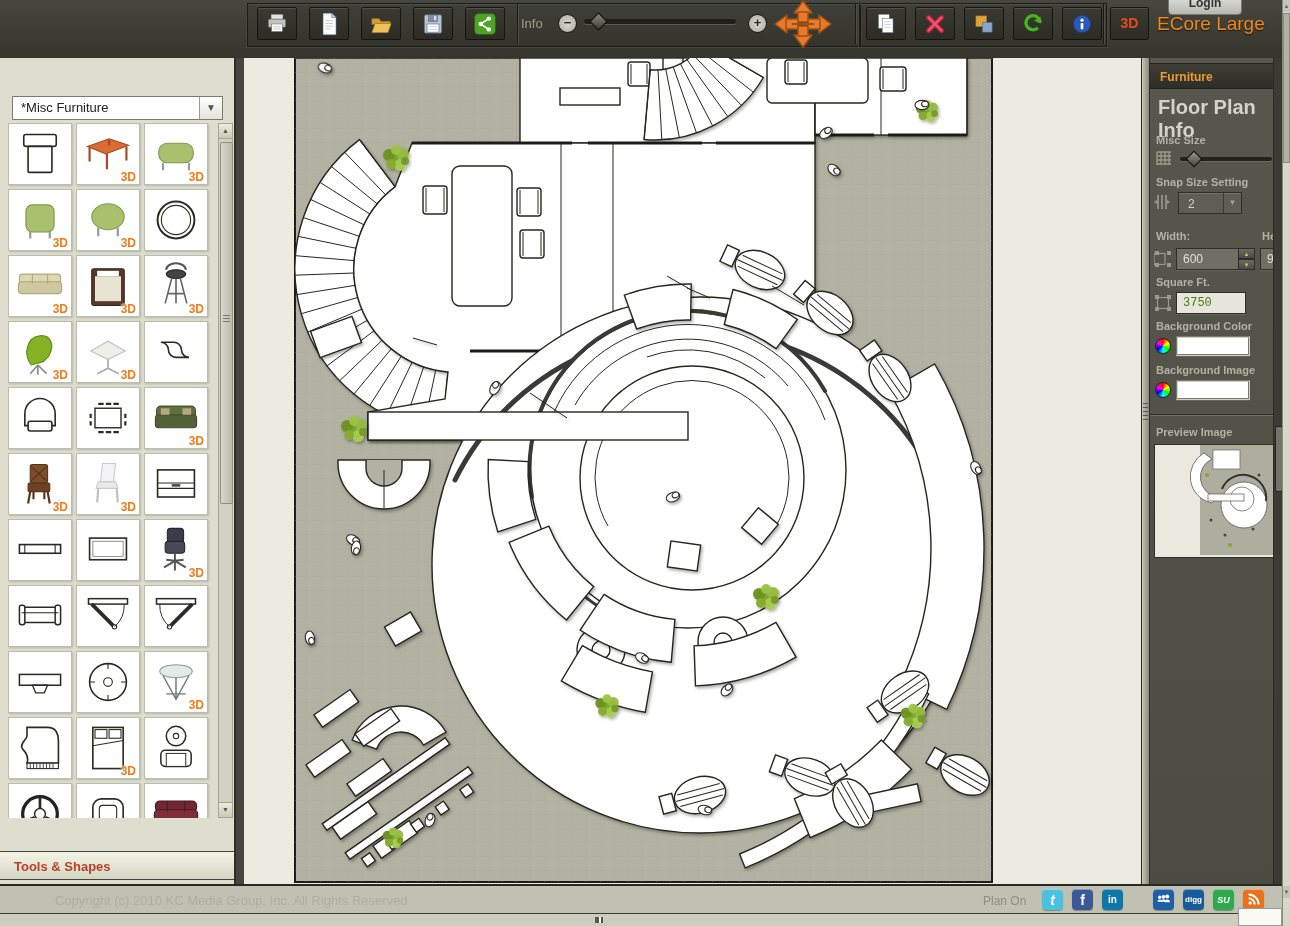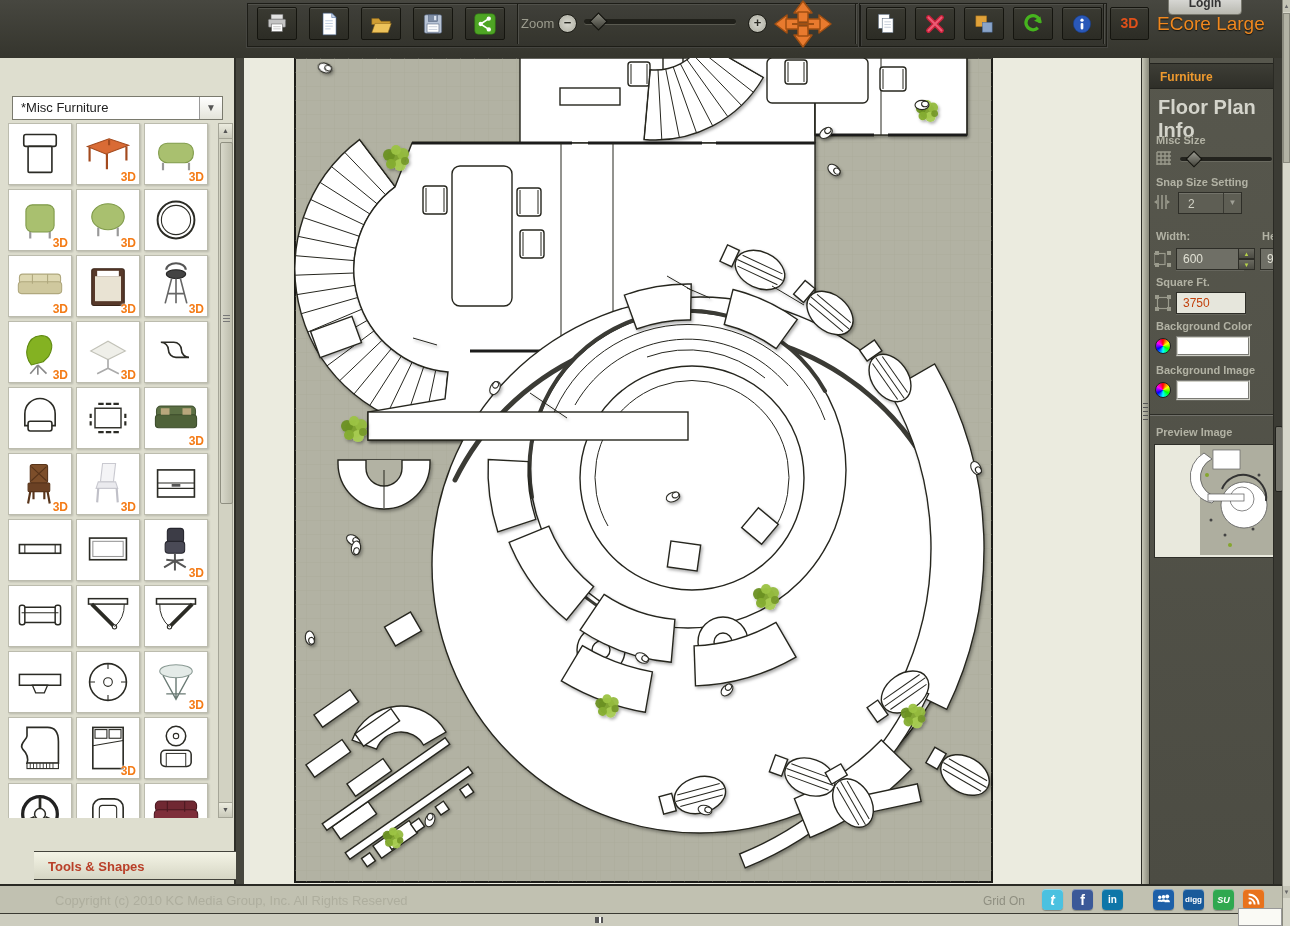--- a/index.html
+++ b/index.html
@@ -78,21 +78,21 @@
   .picon{position:absolute;width:18px;height:18px;}
   .pslider{position:absolute;left:30px;top:99px;width:92px;height:4px;background:#23231e;box-shadow:0 1px 0 #6a6a60;border-radius:2px;cursor:pointer;}
   .pthumb{position:absolute;left:38px;top:95px;width:10px;height:10px;background:linear-gradient(135deg,#9a9a90,#44443c);
           border:1px solid #14140f;transform:rotate(45deg);cursor:pointer;}
   .pselect{position:absolute;left:28px;top:134px;width:64px;height:22px;background:#5e5e54;border:1px solid #2e2e28;
            box-shadow:0 1px 0 #73736a inset;color:#d2d2c6;font-size:12px;line-height:22px;padding-left:9px;box-sizing:border-box;cursor:pointer;}
   .pselect .arr{position:absolute;right:0;top:0;width:17px;height:20px;border-left:1px solid #3a3a33;color:#a0a096;
            font-size:8px;line-height:20px;text-align:center;}
   .pinput{position:absolute;height:22px;border:1px solid #2e2e28;box-shadow:0 1px 0 rgba(255,255,255,0.1);
           background:#6f6f66;color:#e0e0d4;font-size:12px;font-family:"Liberation Sans",sans-serif;padding:0 6px;box-sizing:border-box;}
-  .pinput.lit{background:#e6e6dc;color:#c2410c;}
+  .pinput.lit{background:#e6e6dc;color:#4d7c0f;font-family:Liberation Mono, monospace;}
   .pinput.white{background:#fff;border:2px groove #cfcfc6;height:20px;}
   .stepper{position:absolute;left:88px;top:190px;width:17px;height:22px;}
   .stepper div{width:17px;height:11px;background:linear-gradient(#6a6a60,#4c4c44);border:1px solid #2e2e28;box-sizing:border-box;
                color:#b6d24a;font-size:6px;text-align:center;line-height:10px;cursor:pointer;}
   .cwheel{position:absolute;width:14px;height:14px;border-radius:50%;border:1px solid #222;
           background:conic-gradient(#f00,#ff0,#0f0,#0ff,#00f,#f0f,#f00);cursor:pointer;}
   .rp-hr{position:absolute;left:0;top:356px;width:132px;height:0;border-top:1px solid #2c2c26;border-bottom:1px solid #70706a;}
   .pv-box{position:absolute;left:4px;top:386px;width:120px;height:112px;border:1px solid #2e2e28;background:#e9e9dd;}
   .rp-sb{position:absolute;left:123px;top:0;width:9px;height:826px;background:#3b3b34;border-left:1px solid #2a2a24;box-sizing:border-box;}
   .rp-sb .thumb{position:absolute;left:1px;top:368px;width:6px;height:64px;background:#73736a;border-radius:2px;border:1px solid #23231e;}
@@ -386,21 +386,21 @@
             <use href="#tb-save"></use>
           </svg>
         </div>
         <div class="tb-btn accent" data-name="share-button">
           <svg viewBox="0 0 48 48" data-name="share-icon">
             <use href="#tb-share"></use>
           </svg>
         </div>
       </div>
     <div class="tb-sep" style="left:517px;" data-name="toolbar-separator"></div>
-    <span class="zoom-label" data-name="zoom-label">Zoom</span>
+    <span class="zoom-label" data-name="zoom-label">Info</span>
     <div class="zbtn" style="left:558px;" data-name="zoom-out-button">−</div>
     <div class="ztrack" data-name="zoom-slider-track"></div>
     <div class="zthumb" data-name="zoom-slider-thumb"></div>
     <div class="zbtn" style="left:748px;" data-name="zoom-in-button">+</div>
     <div class="pan" data-name="pan-control">
       <svg width="62" height="48" viewBox="0 0 62 48" data-name="pan-arrows-icon">
         <g fill="#e87a2e" stroke="#a04f12" stroke-width="1.5" stroke-linejoin="round">
           <polygon points="31,1 40,13 22,13"></polygon>
             <polygon points="31,47 40,35 22,35"></polygon>
           <polygon points="3,24 15,15 15,33"></polygon>
@@ -634,21 +634,21 @@
           </svg>
         </div>
       </div>
     <div class="inv-sb" data-name="inventory-scrollbar">
       <div class="sbup" data-name="scroll-up-icon">▲</div>
       <div class="sbthumb" data-name="inventory-scrollbar-thumb">
           <div class="grip-h" data-name="scrollbar-grip"></div>
         </div>
       <div class="sbdn" data-name="scroll-down-icon">▼</div>
     </div>
-    <div class="acc-h" style="top:793px;margin-left:34px;" data-name="tools-shapes-header">Tools &amp; Shapes</div>
+    <div class="acc-h" style="top:793px;" data-name="tools-shapes-header">Tools &amp; Shapes</div>
   </div>
 
   <div class="canvas" data-name="floor-plan-canvas">
     <svg id="plansvg" width="905" height="826" viewBox="0 0 905 826">
       <defs>
         <pattern id="grid" width="14" height="14" patternUnits="userSpaceOnUse">
           <path d="M14,0 H0 V14" fill="none" stroke="#a5a595" stroke-width="1" opacity="0.55"></path>
         </pattern>
         <filter id="ds" x="-20%" y="-20%" width="140%" height="140%">
           <feDropShadow dx="1.5" dy="2" stdDeviation="1.6" flood-color="#000" flood-opacity="0.32"></feDropShadow>
@@ -1090,21 +1090,21 @@
   </div>
 
   <div class="vscroll" data-name="window-vertical-scrollbar">
     <div class="up" style="top:0;" data-name="scroll-up-icon">▲</div>
     <div class="vthumb" data-name="vertical-scrollbar-thumb"></div>
     <div class="dn" data-name="scroll-down-icon">▼</div>
   </div>
 
   <div class="footer" data-name="footer">
     <span class="copyright" data-name="copyright-text">Copyright (c) 2010 KC Media Group, Inc. All Rights Reserved</span>
-    <span class="share-label" data-name="share-on-label">Grid On</span>
+    <span class="share-label" data-name="share-on-label">Plan On</span>
     <div class="social" id="social-row" data-name="social-share-row">
         <div class="soc" data-name="share-twitter" style="background: linear-gradient(rgb(75, 193, 224), rgb(75, 193, 224));">
           <span data-name="twitter-icon">t</span>
         </div>
         <div class="soc" data-name="share-facebook" style="background: linear-gradient(rgb(59, 89, 152), rgb(59, 89, 152));">
           <span data-name="facebook-icon">f</span>
         </div>
         <div class="soc" data-name="share-linkedin" style="background: linear-gradient(rgb(14, 118, 168), rgb(14, 118, 168));">
           <span data-name="linkedin-icon">in</span>
         </div>

